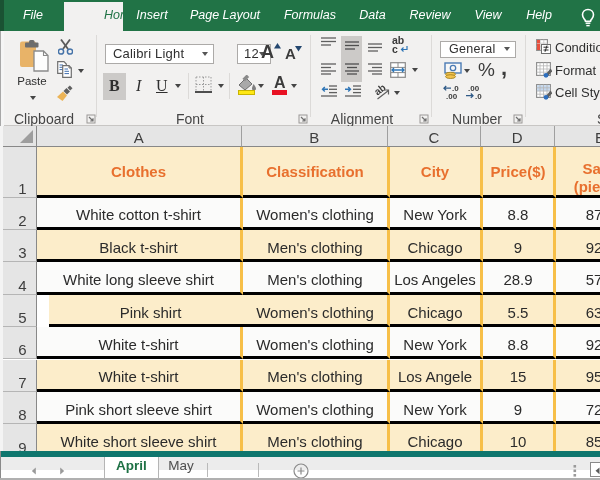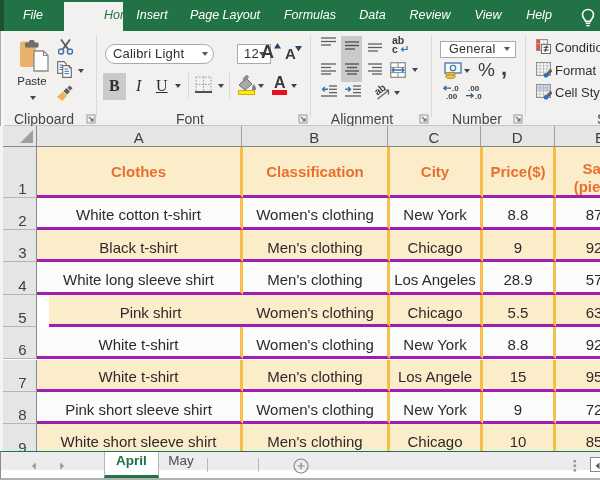--- a/index.html
+++ b/index.html
@@ -28,27 +28,27 @@
 .icon { position:absolute; }
 .btxt { position:absolute; color:#2f2f2f; white-space:nowrap; }
 
 
 #grid { left:0; top:126px; width:600px; height:325px; background:#fff; overflow:hidden; }
 #corner { position:absolute; left:2.5px; top:0; width:34.5px; height:21px; background:#e5e5e5; border-right:1px solid #888; border-bottom:1px solid #888; }
 #corner .tri { position:absolute; right:3px; bottom:3px; width:0; height:0; border-left:13px solid transparent; border-bottom:13px solid #9e9e9e; }
 .colhead { position:absolute; top:0; height:21px; background:#e5e5e5; border-right:1px solid #9f9f9f; border-bottom:1px solid #888; color:#3e3e3e; font-size:15px; text-align:center; line-height:23px; }
 .rowhead { position:absolute; left:2.5px; width:34.5px; background:#e5e5e5; border-right:1px solid #888; color:#3e3e3e; font-size:15px; display:flex; align-items:flex-end; justify-content:flex-end; padding:0 9.5px 0 0; }
 #table { position:absolute; left:37px; top:21px; }
-.cell { position:absolute; border-right:3px solid #f7bf48; border-bottom:3px solid #a21caf; font-size:15px; color:#2b2b2b; display:flex; align-items:flex-end; justify-content:center; padding-bottom:3.5px; }
+.cell { position:absolute; border-right:3px solid #f7bf48; border-bottom:3px solid #000000; font-size:15px; color:#2b2b2b; display:flex; align-items:flex-end; justify-content:center; padding-bottom:3.5px; }
 .cream { background:#fcedca; }
 .white { background:#fbfbfa; }
 .hcell { color:#e8702e; font-weight:bold; font-size:15px; align-items:center; padding-bottom:0; padding-top:2px; }
 
 
-#sheetbar { z-index:5; left:0; top:451px; width:600px; height:19px; background:#ececec; border-top:1px solid #0f766e; }
+#sheetbar { z-index:5; left:0; top:451px; width:600px; height:19px; background:#ececec; border-top:6px solid #0f766e; }
 .stab { position:absolute; top:0; height:26px; line-height:18px; font-size:13.5px; color:#4e4e4e; text-align:center; }
 .stab.active { background:#fff; color:#1e7145; font-weight:bold; border-left:1px solid #b5b5b5; border-right:1px solid #b5b5b5; border-bottom:3px solid #217346; }
 .ssep { position:absolute; top:6px; height:14px; width:1px; background:#b9b9b9; }
 #statusbar { z-index:6; left:0; top:477.5px; width:600px; height:2px; background:#b0b0b0; }
 </style>
 </head>
 <body>
 <div id="app">
 
   <div id="tabbar" class="abs">
@@ -116,21 +116,21 @@
     </svg>
 
     <div class="glabel" style="left:158px;width:64px;">Font</div>
     <div class="launch" style="left:298px;">
         <svg width="10" height="10">
           <rect x="1" y="1" width="8" height="8" fill="none" stroke="#9a9896"></rect>
           <path d="M3 3 L7 7 M7 4.2 L7 7 L4.2 7" fill="none" stroke="#707070" stroke-width="1.2"></path>
         </svg>
       </div>
 
-    <div class="combo" style="left:105px;top:13px;width:109px;height:20px;line-height:18px;padding-left:7px;border-radius:10px;">Calibri Light<span class="arr"></span></div>
+    <div class="combo" style="left:105px;top:13px;width:109px;height:20px;line-height:18px;padding-left:7px;">Calibri Light<span class="arr"></span></div>
     <div class="combo" style="left:237px;top:13px;width:34px;height:20px;line-height:18px;padding-left:6px;">12<span class="arr"></span></div>
 
     <div class="btxt" style="left:261px;top:11px;font-size:18px;font-weight:bold;color:#3b3b3b;">A</div>
     <svg class="icon" style="left:274px;top:12px;" width="7" height="5.5">
         <path d="M3.5 0 L7 5.5 L0 5.5 Z" fill="#24476f"></path>
       </svg>
     <div class="btxt" style="left:285px;top:14px;font-size:15px;font-weight:bold;color:#3b3b3b;">A</div>
     <svg class="icon" style="left:295px;top:15px;" width="7" height="5.5">
         <path d="M0 0 L7 0 L3.5 5.5 Z" fill="#24476f"></path>
       </svg>

